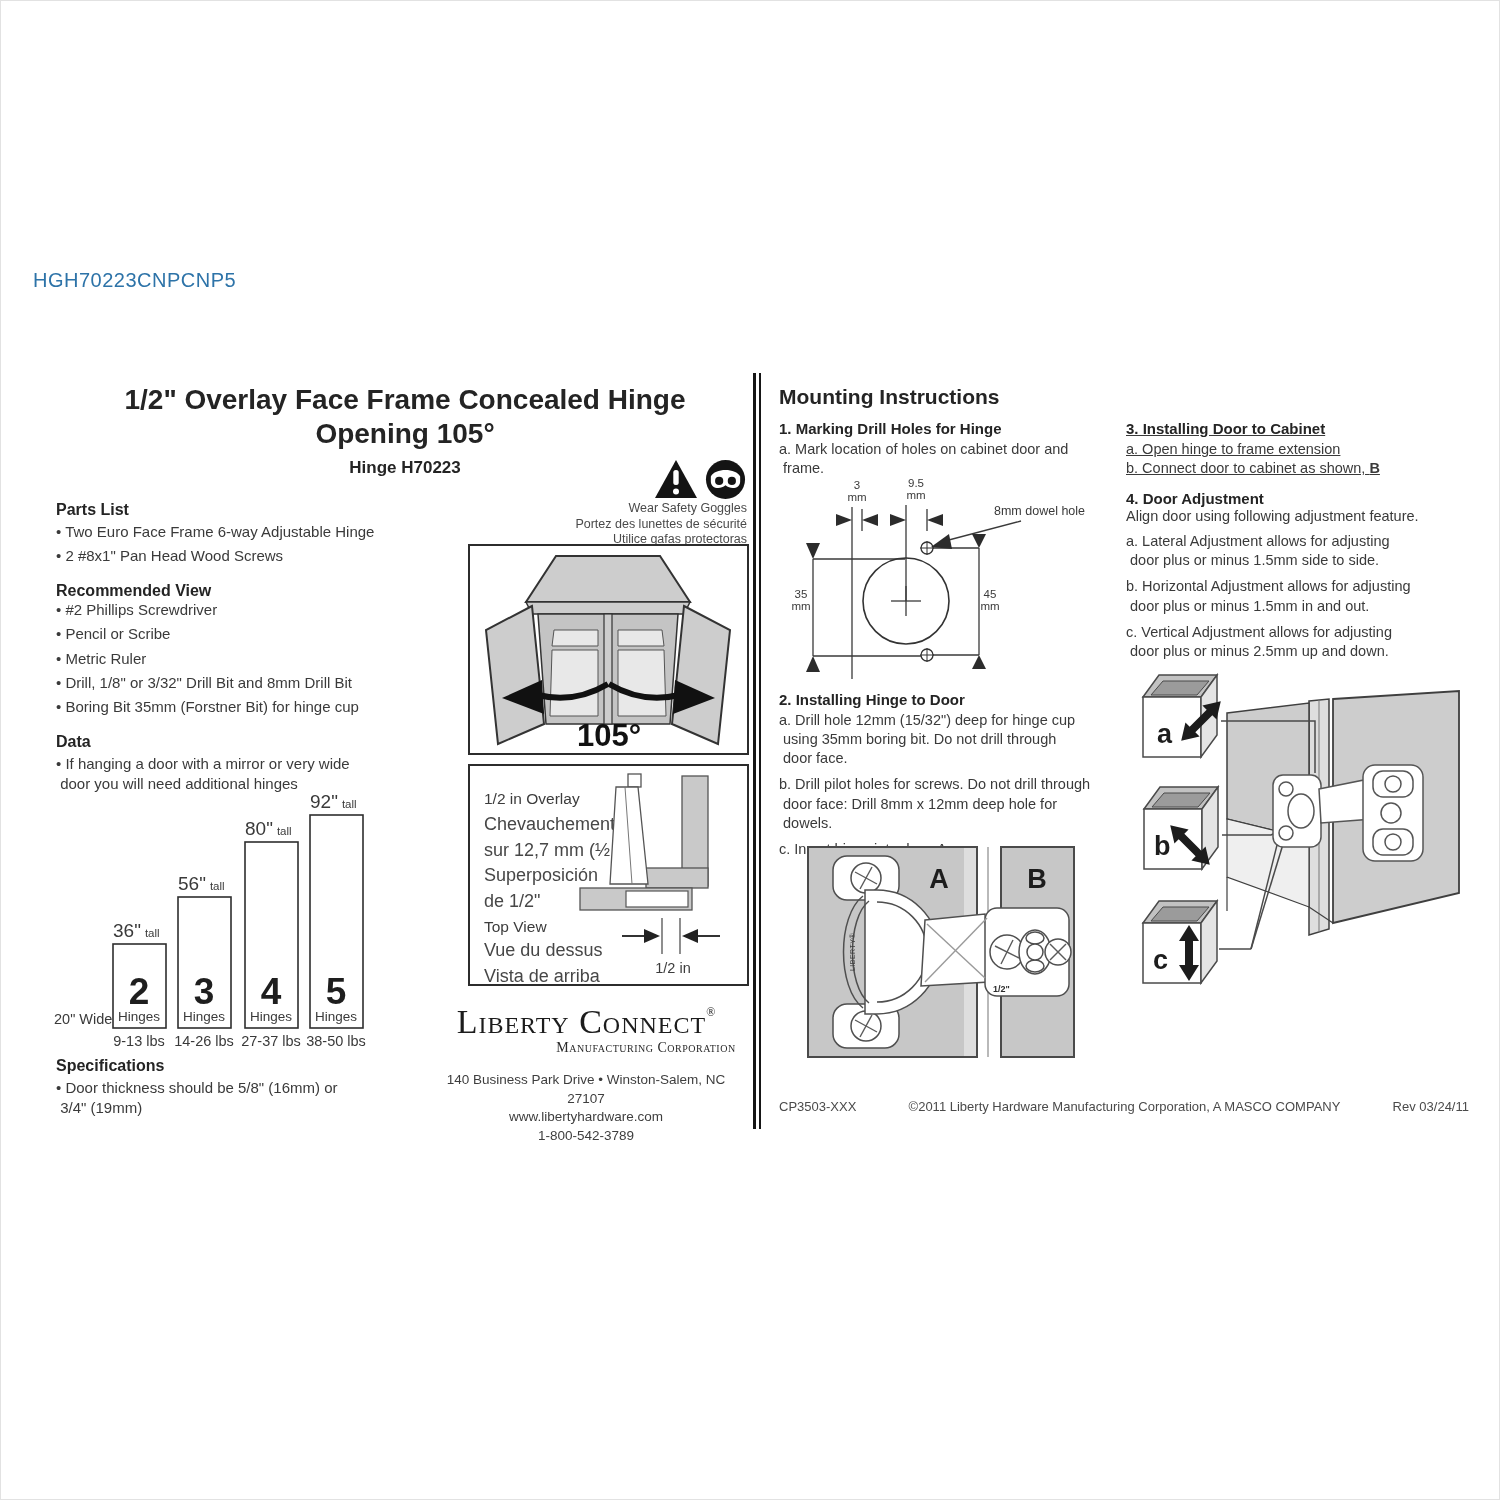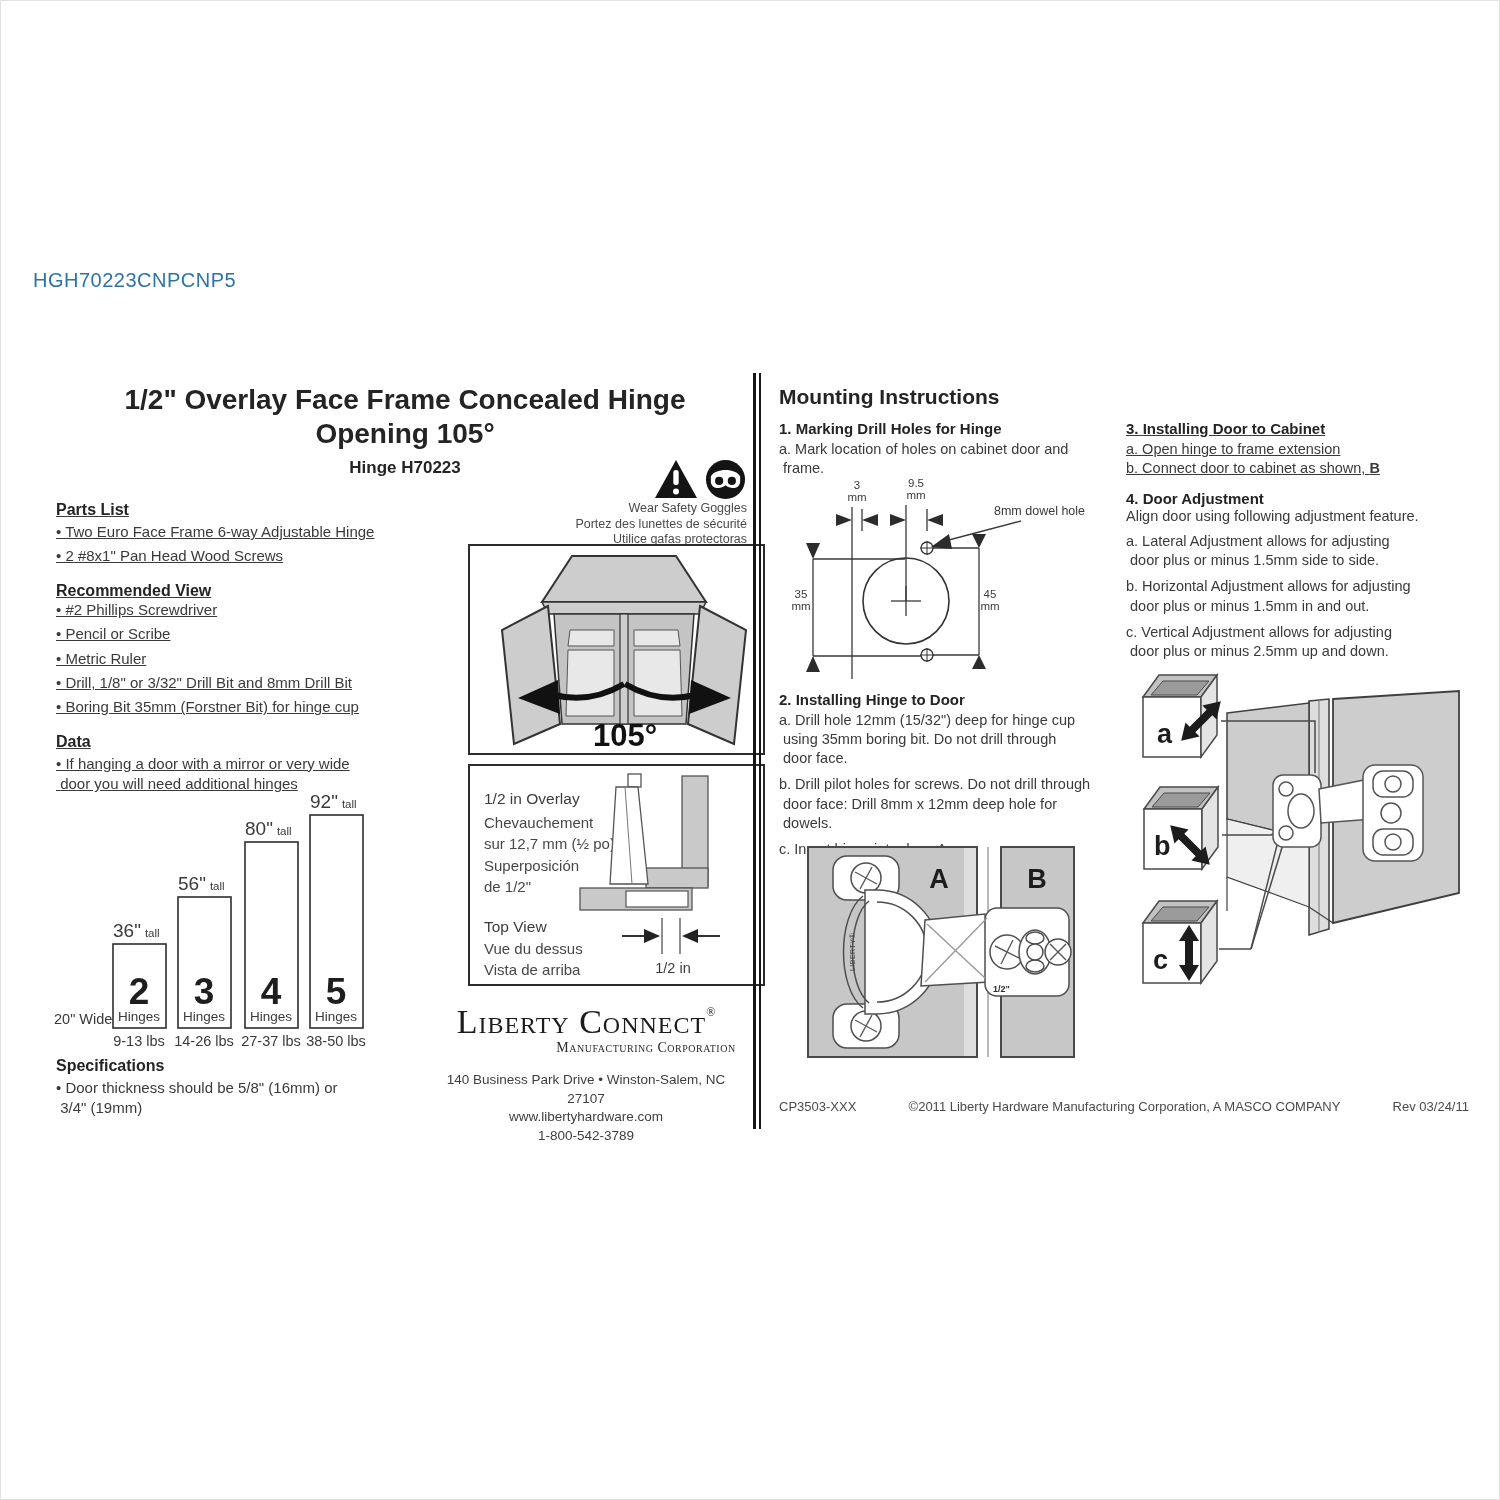--- a/index.html
+++ b/index.html
@@ -8,26 +8,26 @@
         border:1px solid #e2e2e2;box-sizing:border-box;}
   .abs{position:absolute;}
   .code{font-size:20px;letter-spacing:.5px;color:#2d73a8;}
   .title{width:692px;text-align:center;font-weight:bold;color:#242424;
          font-size:28px;line-height:1.2;}
   .subtitle{font-size:17px;font-weight:bold;margin-top:8px;color:#242424;}
   .h-sec{font-size:16px;font-weight:bold;color:#242424;margin:0 0 3px 0;}
   .txt{font-size:15px;line-height:1.36;color:#3a3a3a;}
   .txt-sm{font-size:14.5px;line-height:1.32;color:#3a3a3a;}
   .pre{white-space:pre-wrap;}
-  .sec{margin-bottom:15px;text-decoration:underline;}
+  .sec{margin-bottom:15px;}
   .li{margin-bottom:4px;}
   .safety-txt{width:276px;text-align:right;font-size:12.5px;line-height:1.24;color:#4a4a4a;}
-  .frame-box{border:2px solid #2c2c2c;background:#fff;padding-left:16px;}
+  .frame-box{border:2px solid #2c2c2c;background:#fff;}
   .ovl-line1{font-size:15.5px;color:#3c3c3c;margin-bottom:4px;}
-  .ovl-line{font-size:15px;color:#474747;line-height:1.42;}
+  .ovl-line{font-size:18px;color:#474747;line-height:1.42;}
   .mi-head{font-size:21px;font-weight:bold;color:#242424;}
   .step-title{font-size:15px;font-weight:bold;color:#242424;margin-bottom:3px;}
   .step-item{margin-bottom:7px;}
   .logo-name{font-family:"Liberation Serif", serif;font-variant:small-caps;
              font-size:34px;color:#1c1c1c;letter-spacing:1px;line-height:1;}
   .logo-reg{font-family:"Liberation Serif", serif;font-size:12px;vertical-align:top;color:#1c1c1c;}
   .logo-sub{font-family:"Liberation Serif", serif;font-variant:small-caps;
             font-size:14px;color:#2a2a2a;letter-spacing:.5px;margin-top:1px;margin-left:120px;}
   .addr{width:310px;text-align:center;font-size:13.5px;line-height:1.38;color:#3e3e3e;}
   .divline{background:#161616;}

